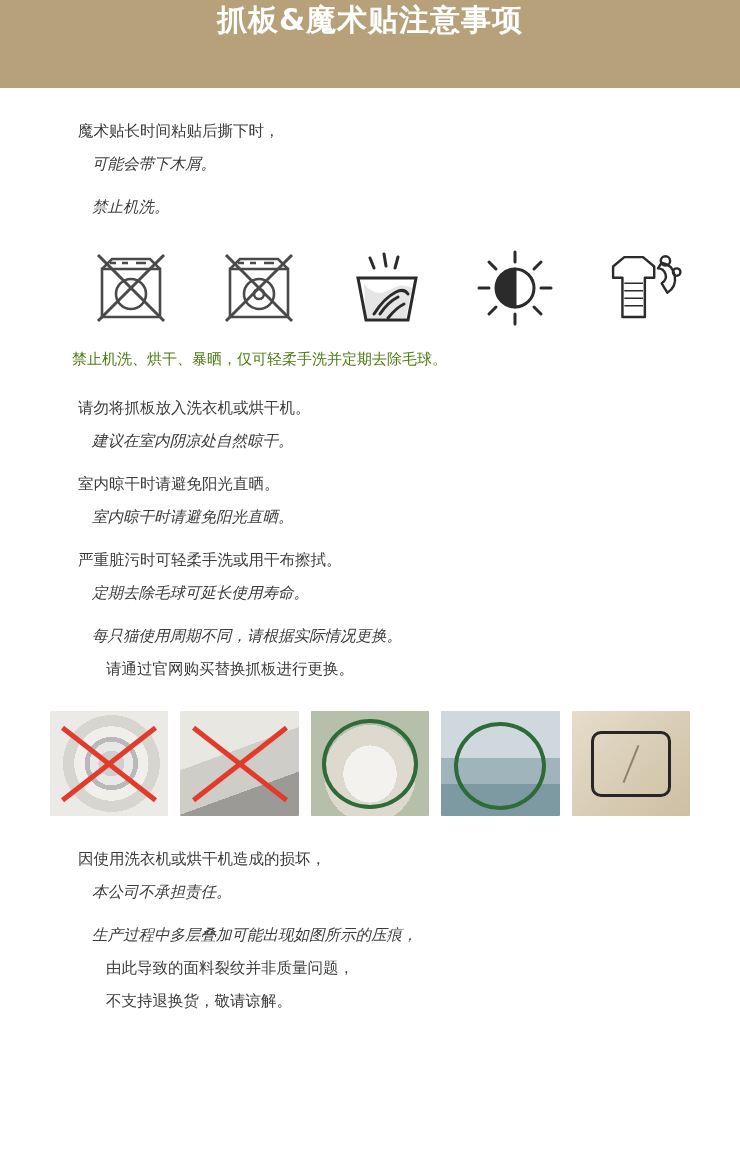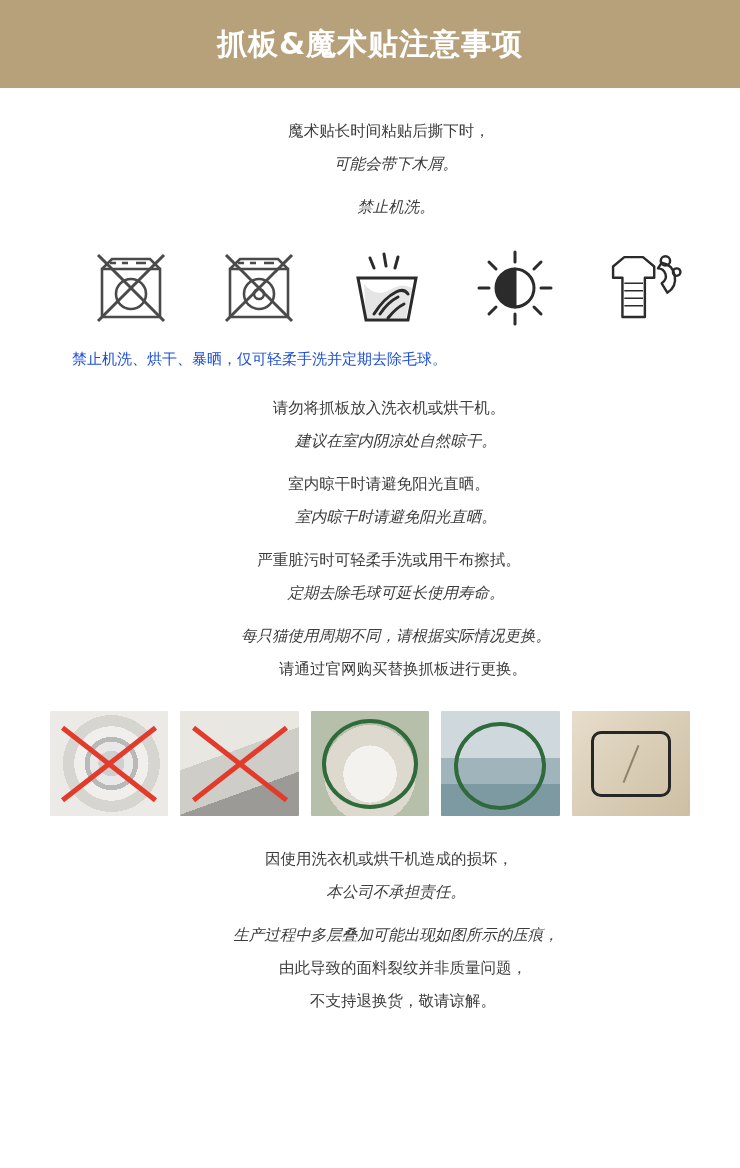--- a/index.html
+++ b/index.html
@@ -15,21 +15,20 @@
     color: #3a3a3a;
     overflow: hidden;
   }
 
   
   .header {
     width: 100%;
     height: 88px;
     background: #b6a17a;
     display: flex;
-    align-items: center;
     justify-content: center;
   }
   .header-title {
     color: #ffffff;
     font-size: 30px;
     font-weight: bold;
     letter-spacing: 1px;
     font-family: "DejaVu Sans", "Liberation Sans", sans-serif;
   }
 
@@ -39,21 +38,20 @@
   }
   .para {
     margin: 0;
     padding: 0 40px 0 78px;
   }
   .line {
     font-size: 15.5px;
     line-height: 33px;
     color: #3c3c3c;
     white-space: nowrap;
-    text-align: center;
   }
   .line.indent1 { padding-left: 14px; font-style: italic; }
   .line.indent2 { padding-left: 28px; }
 
   .block-gap-sm { height: 10px; }
   .block-gap-md { height: 18px; }
   .block-gap-lg { height: 26px; }
 
   
   .symbols {
@@ -68,21 +66,21 @@
     height: 86px;
     display: flex;
     align-items: center;
     justify-content: center;
   }
   .symbol svg { display: block; }
 
   .warning-line {
     padding: 8px 0 0 72px;
     font-size: 15px;
-    color: #1d4ed8;
+    color: #4d7c0f;
     line-height: 28px;
     white-space: nowrap;
   }
 
   
   .photos {
     display: flex;
     gap: 12px;
     padding: 26px 50px 0 50px;
   }

